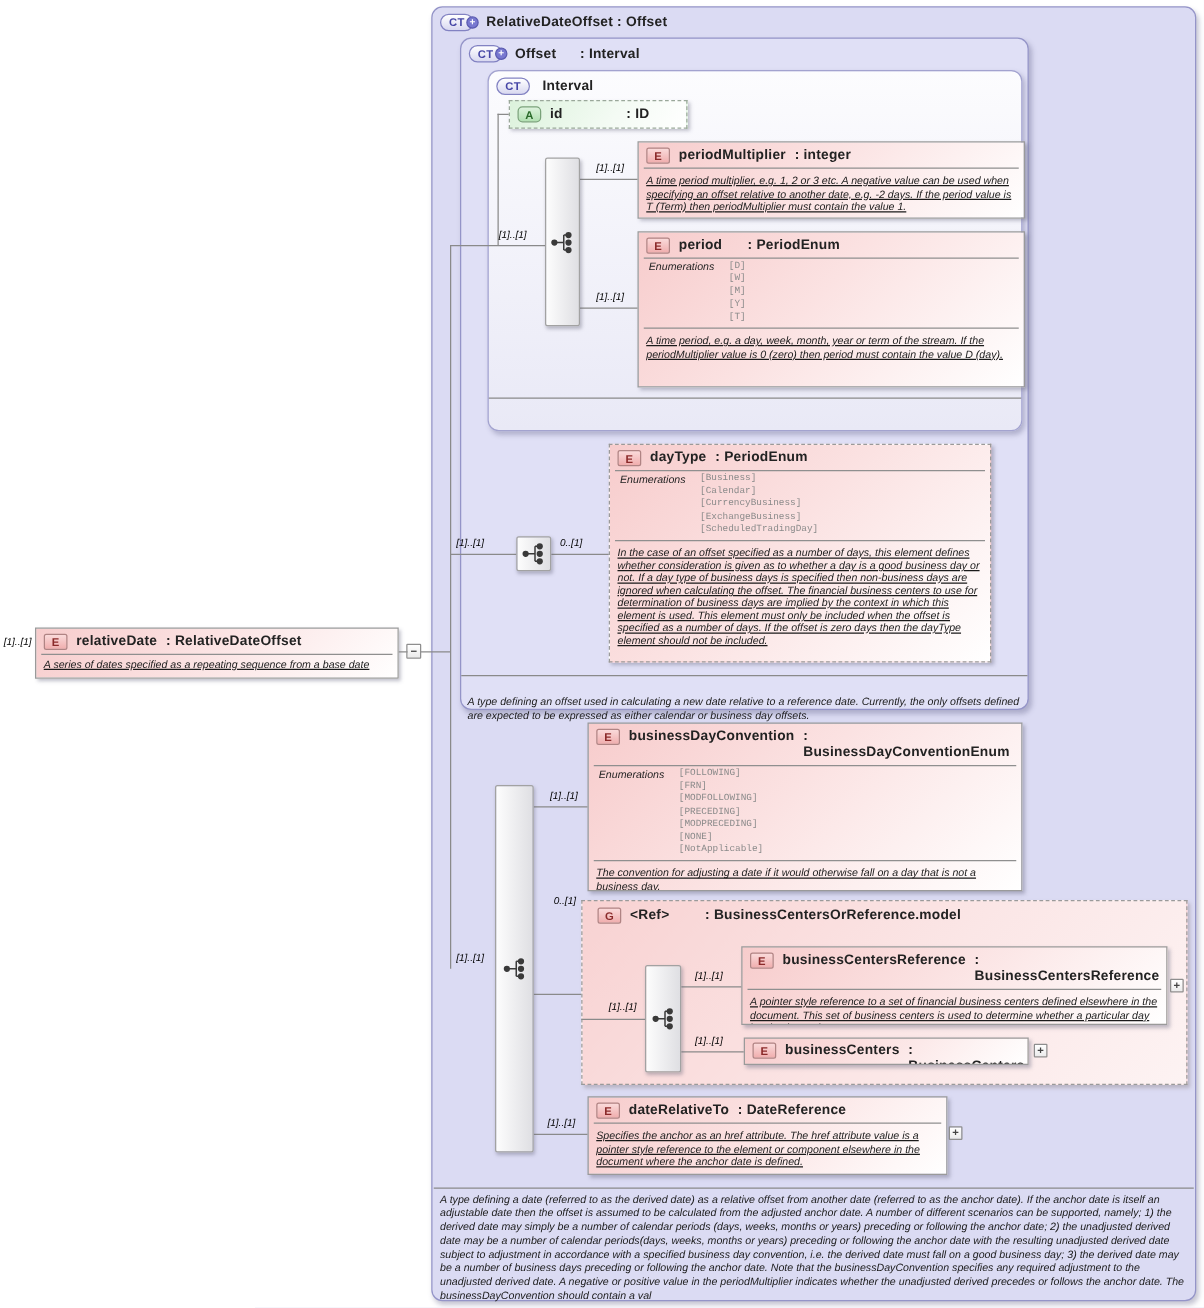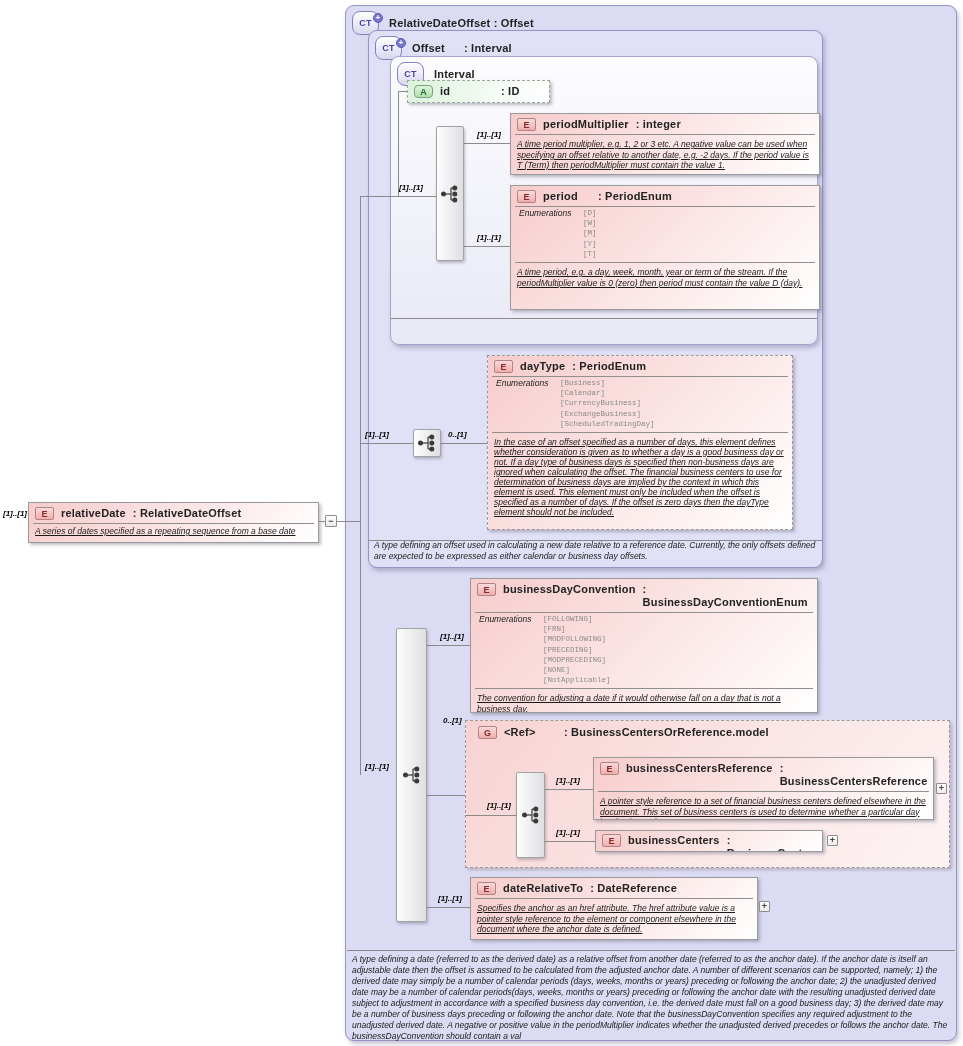--- a/index.html
+++ b/index.html
@@ -10,21 +10,21 @@
   .cbox { position:absolute; border:1px solid #9494c8; border-radius:9px;
           box-shadow:2px 3px 4px rgba(90,90,130,.35); }
   .cbox-root { background:#dbdbf3; }
   .cbox-offset { background:#e0e0f6; }
   .cbox-interval { background:linear-gradient(#fcfcfe,#e9e9f6); border-color:#a3a3cf; }
   .chead { display:flex; align-items:center; gap:10px; padding:5px 0 0 6px;
            font-weight:bold; font-size:11px; color:#202020; letter-spacing:.2px; }
 
   
   .ct-badge { position:relative; flex:none; display:inline-flex; align-items:center; justify-content:center;
-              width:27px; height:24px; border:1.4px solid #8282c2; border-radius:8px;
+              width:27px; height:14px; border:1.4px solid #8282c2; border-radius:8px;
               background:linear-gradient(#ffffff,#d8d8f0); color:#4646a6;
               font-weight:bold; font-size:9px; letter-spacing:.3px; }
   .ct-plus { position:absolute; right:-5px; top:1px; width:10px; height:10px; border-radius:50%;
              background:#7878d0; border:1px solid #5a5ab0; color:#fff;
              font-weight:bold; font-size:8px; line-height:8px; text-align:center; }
 
   
   .ebox { position:absolute; background:linear-gradient(135deg,#f7cccc 0%,#fbe2e2 45%,#ffffff 100%);
           border:1px solid #9a9a9a; box-shadow:2px 2px 3px rgba(110,110,135,.45); overflow:hidden; }
   .dashed { border-style:dashed; }
@@ -56,21 +56,21 @@
   
   .conn { position:absolute; background:linear-gradient(to right,#fdfdfd,#dfdfe3);
           border:1px solid #a2a2a2; border-radius:2px; box-shadow:1px 2px 3px rgba(100,100,120,.4);
           display:flex; align-items:center; justify-content:center; z-index:6; }
 
   
   .hl { position:absolute; height:1px; background:#8a8a8a; z-index:5; }
   .vl { position:absolute; width:1px; background:#8a8a8a; z-index:5; }
 
   
-  .card { position:absolute; font-style:italic; font-weight:bold; font-size:8px; color:#000; z-index:8; white-space:pre; }
+  .card { position:absolute; font-style:italic; font-weight:normal; font-size:8px; color:#000; z-index:8; white-space:pre; }
 
   
   .pm { position:absolute; width:11px; height:11px; background:linear-gradient(#ffffff,#ebebeb);
         border:1px solid #8e8e8e; color:#444; font-size:9px; line-height:9px; font-weight:bold;
         display:flex; align-items:center; justify-content:center; z-index:9; border-radius:1px; }
 </style>
 </head>
 <body>
 
 <div id="diagram">
@@ -161,21 +161,21 @@
           <div>[CurrencyBusiness]</div>
           <div>[ExchangeBusiness]</div>
           <div>[ScheduledTradingDay]</div>
         </div>
     </div>
     <div class="sep"></div>
     <div class="desc" style="line-height:10px">In the case of an offset specified as a number of days, this element defines whether consideration is given as to whether a day is a good business day or not. If a day type of business days is specified then non-business days are ignored when calculating the offset. The financial business centers to use for determination of business days are implied by the context in which this element is used. This element must only be included when the offset is specified as a number of days. If the offset is zero days then the dayType element should not be included.</div>
   </div>
 
   <div class="hl" style="left:369px;top:540px;width:453px"></div>
-  <div class="cdesc" style="left:374px;top:540px;width:442px">A type defining an offset used in calculating a new date relative to a reference date. Currently, the only offsets defined are expected to be expressed as either calendar or business day offsets.</div>
+  <div class="cdesc" style="left:374px;top:556px;width:442px">A type defining an offset used in calculating a new date relative to a reference date. Currently, the only offsets defined are expected to be expressed as either calendar or business day offsets.</div>
 
   <div class="ebox" style="left:470px;top:578px;width:348px;height:135px">
     <div class="trow">
       <span class="badge badge-e">E</span>
       <span class="nm">businessDayConvention</span>
       <span class="tp">: BusinessDayConventionEnum</span>
     </div>
     <div class="sep"></div>
     <div class="enums">
       <span class="enum-label">Enumerations</span>

